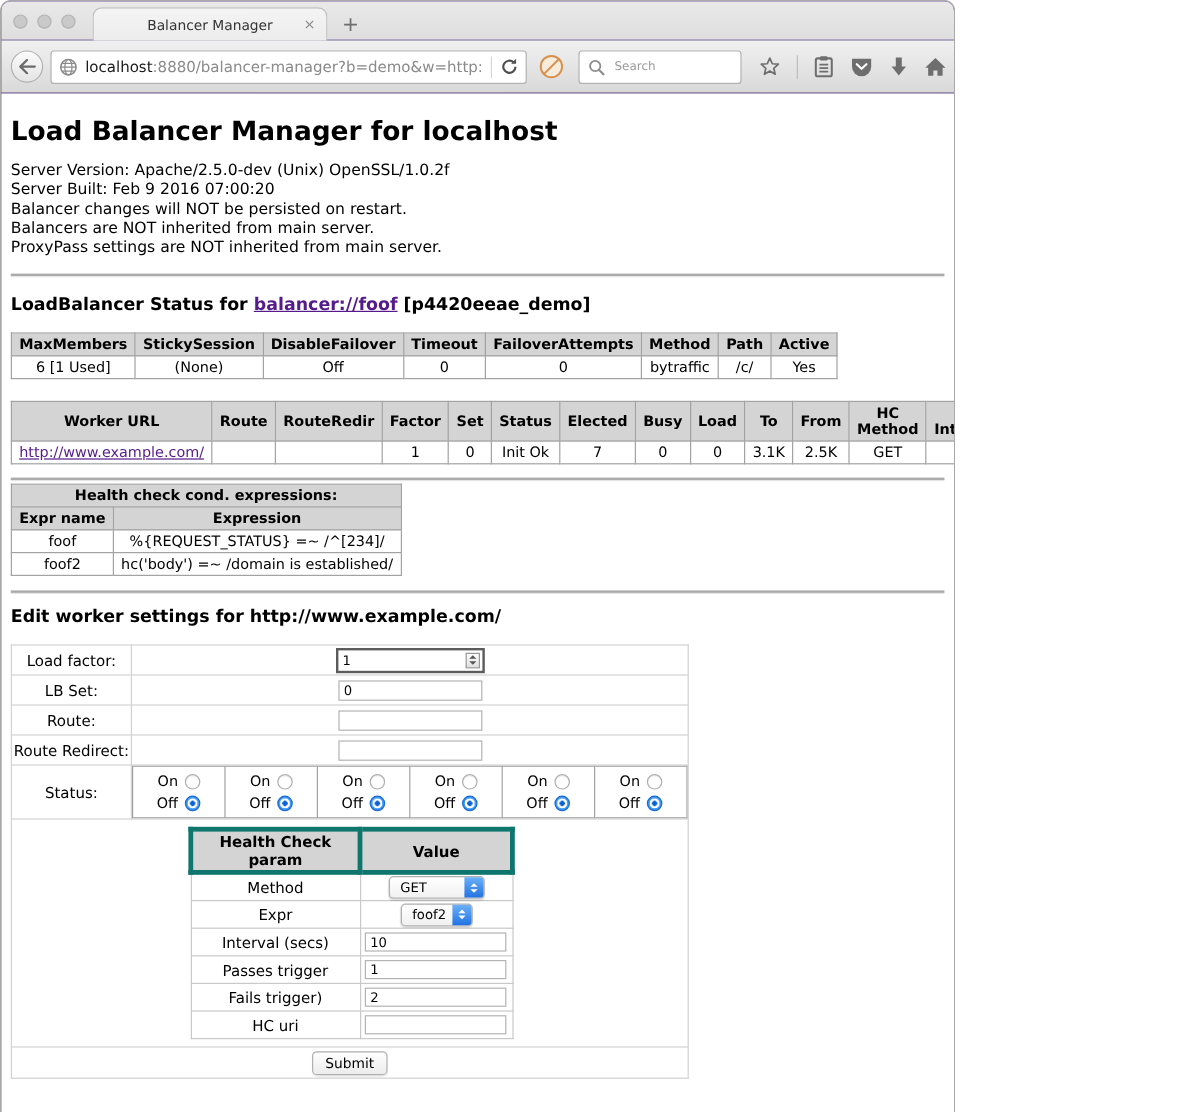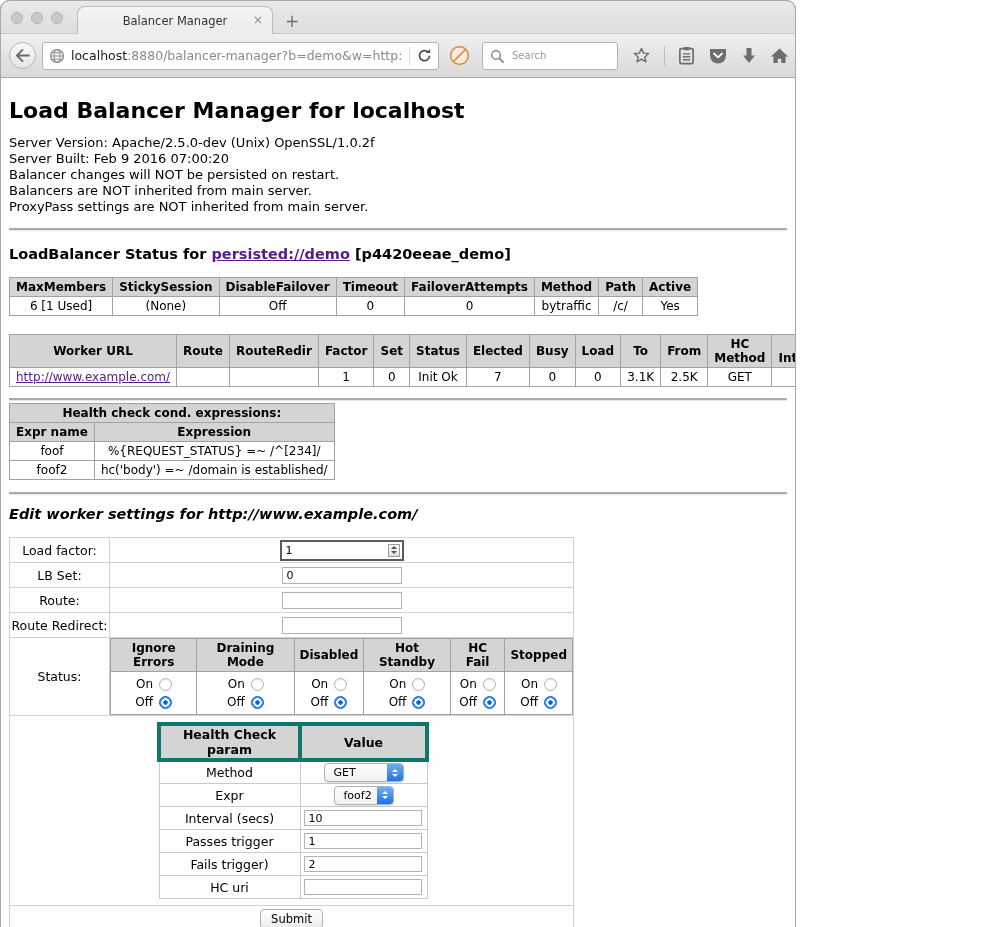--- a/index.html
+++ b/index.html
@@ -245,21 +245,21 @@
     <div class="info">
       <div>Server Version: Apache/2.5.0-dev (Unix) OpenSSL/1.0.2f</div>
       <div>Server Built: Feb 9 2016 07:00:20</div>
       <div>Balancer changes will NOT be persisted on restart.</div>
       <div>Balancers are NOT inherited from main server.</div>
       <div>ProxyPass settings are NOT inherited from main server.</div>
     </div>
 
     <hr class="rule">
 
-    <h3><span>LoadBalancer Status for </span><a class="plink" href="#">persisted://demo</a><span> [p4420eeae_demo]</span></h3>
+    <h3><span>LoadBalancer Status for </span><a class="plink" href="#">balancer://foof</a><span> [p4420eeae_demo]</span></h3>
 
     <table class="data">
       <tbody>
           <tr>
         <th>MaxMembers</th>
         <th>StickySession</th>
         <th>DisableFailover</th>
         <th>Timeout</th>
         <th>FailoverAttempts</th>
         <th>Method</th>
@@ -339,21 +339,21 @@
       </tr>
       <tr>
         <td>foof2</td>
         <td>hc('body') =~ /domain is established/</td>
       </tr>
     </tbody>
       </table>
 
     <hr class="rule" style="margin:12px 0 2px;">
 
-    <h3 style="margin-top:12px;font-style:italic;">Edit worker settings for http://www.example.com/</h3>
+    <h3 style="margin-top:12px;">Edit worker settings for http://www.example.com/</h3>
 
     <table class="form">
       <tbody>
       <tr>
         <td class="flabel">Load factor:</td>
         <td>
           <span class="numwrap">
             <span class="numval">1</span>
             <span class="stepper">
                   <span class="arr-up"></span>
@@ -372,28 +372,20 @@
       </tr>
       <tr>
         <td class="flabel">Route Redirect:</td>
         <td><input class="txt" type="text" value="" style=""></td>
       </tr>
       <tr>
         <td class="flabel">Status:</td>
         <td style="padding:0;">
           <table class="status">
             <tbody>
-                  <tr>
-              <th>Ignore Errors</th>
-              <th>Draining Mode</th>
-              <th>Disabled</th>
-              <th>Hot Standby</th>
-              <th>HC Fail</th>
-              <th>Stopped</th>
-            </tr>
             <tr>
               <td>
                       <div class="rgrid">
                 <span class="rlbl">On</span>
                         <span class="radio unchecked"></span>
                 <span class="rlbl">Off</span>
                         <span class="radio checked"></span>
               </div>
                     </td>
               <td>

